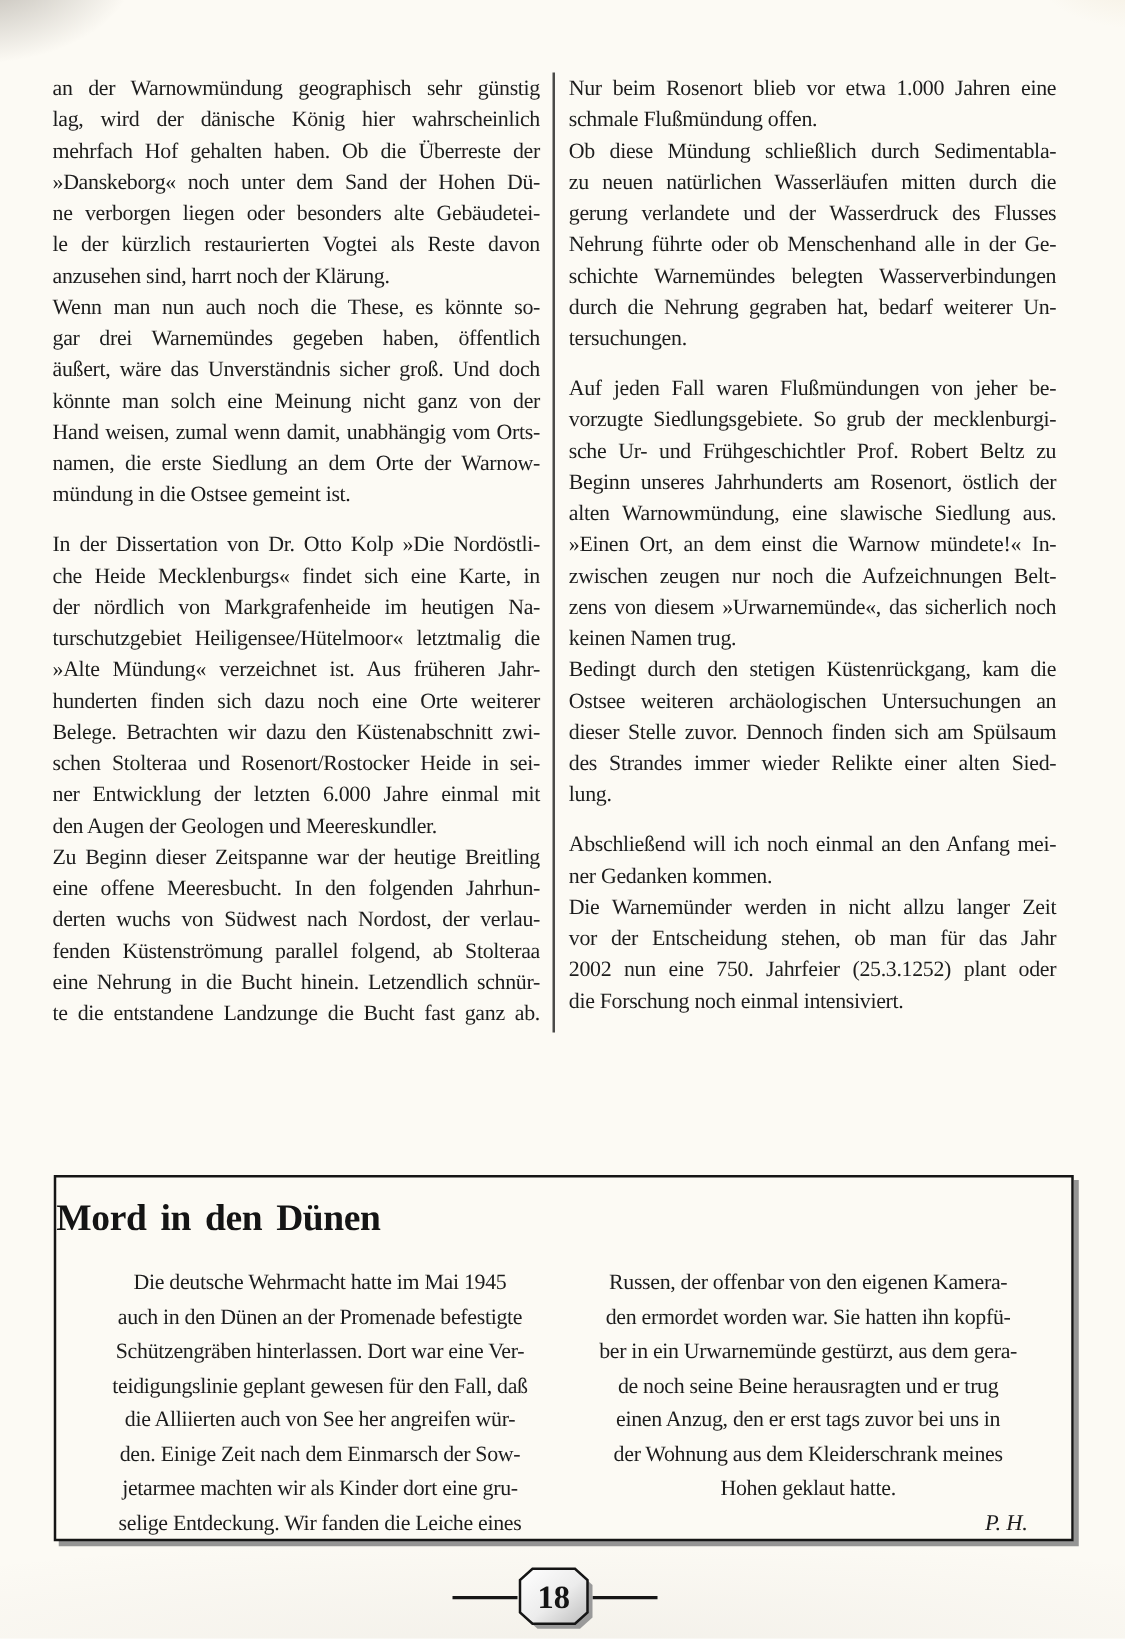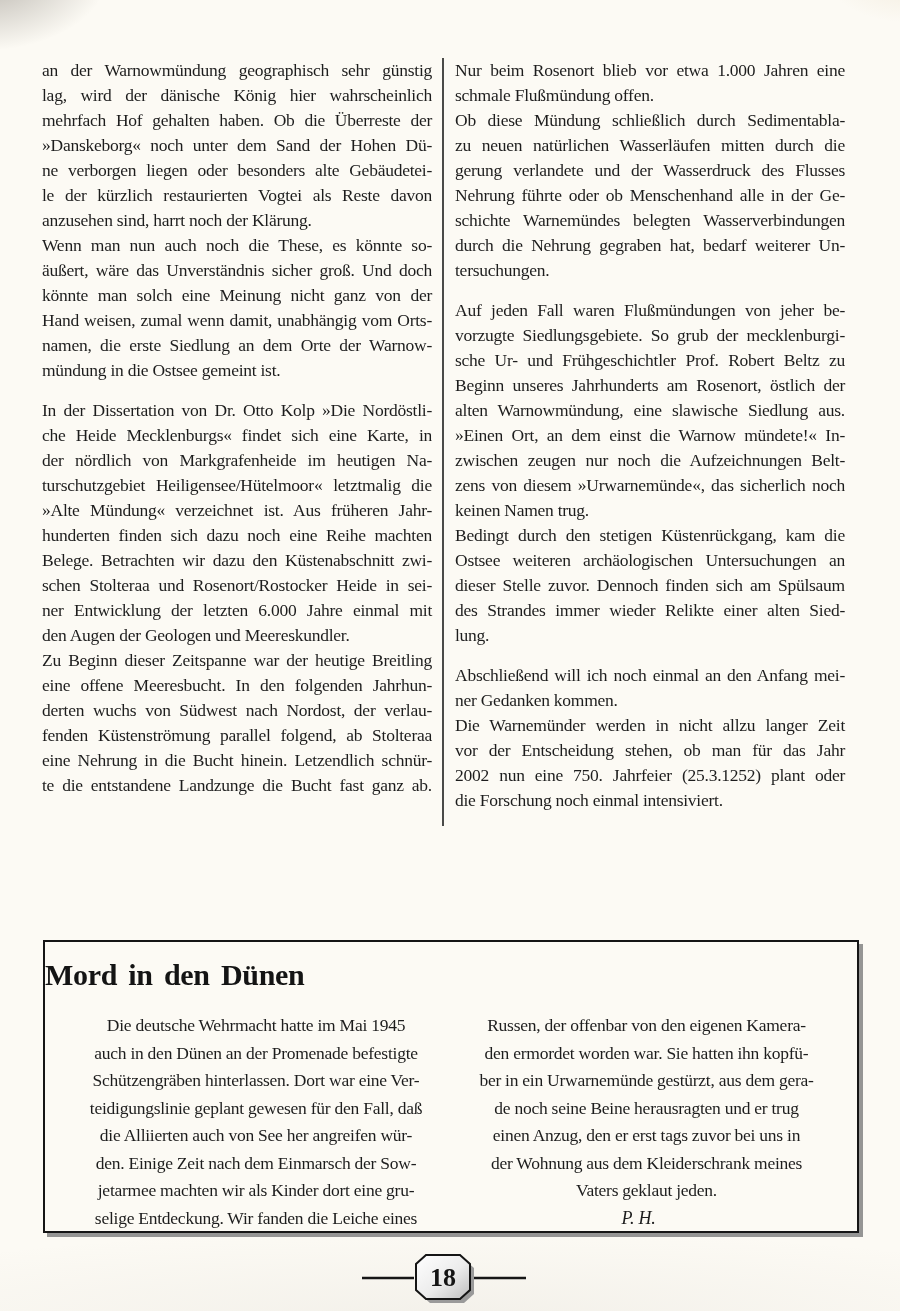--- a/index.html
+++ b/index.html
@@ -40,53 +40,54 @@
     text-align:left;
     font-size:30px;font-weight:bold;letter-spacing:-0.3px;
     word-spacing:4px;
     color:#141414;
   }
   .story-col{position:absolute;top:70px;width:378px;font-size:17.5px;letter-spacing:-0.25px;}
   .story-col-left{left:22px;}
   .story-col-right{left:410px;width:383px;}
   .boxline{line-height:27.5px;height:27.5px;text-align:center;white-space:nowrap;}
   .signature{
-    text-align:center;font-style:italic;font-size:18px;
+    text-align:right;font-style:italic;font-size:18px;
     line-height:27.5px;padding-right:16px;
   }
   .footer{position:absolute;left:334px;top:1250px;width:220px;height:56px;}
 </style>
 </head>
 <body>
 
 <div class="page" style="color: rgb(29, 29, 29);">
 
   <div class="col col-left">
       <div class="block">
         <div class="line">an der Warnowmündung geographisch sehr günstig</div>
         <div class="line">lag, wird der dänische König hier wahrscheinlich</div>
         <div class="line">mehrfach Hof gehalten haben. Ob die Überreste der</div>
         <div class="line">»Danskeborg« noch unter dem Sand der Hohen Dü-</div>
         <div class="line">ne verborgen liegen oder besonders alte Gebäudetei-</div>
         <div class="line">le der kürzlich restaurierten Vogtei als Reste davon</div>
         <div class="line pe">anzusehen sind, harrt noch der Klärung.</div>
         <div class="line">Wenn man nun auch noch die These, es könnte so-</div>
+        <div class="line">gar drei Warnemündes gegeben haben, öffentlich</div>
         <div class="line">äußert, wäre das Unverständnis sicher groß. Und doch</div>
         <div class="line">könnte man solch eine Meinung nicht ganz von der</div>
         <div class="line">Hand weisen, zumal wenn damit, unabhängig vom Orts-</div>
         <div class="line">namen, die erste Siedlung an dem Orte der Warnow-</div>
         <div class="line pe">mündung in die Ostsee gemeint ist.</div>
       </div>
       <div class="block">
         <div class="line">In der Dissertation von Dr. Otto Kolp »Die Nordöstli-</div>
         <div class="line">che Heide Mecklenburgs« findet sich eine Karte, in</div>
         <div class="line">der nördlich von Markgrafenheide im heutigen Na-</div>
         <div class="line">turschutzgebiet Heiligensee/Hütelmoor« letztmalig die</div>
         <div class="line">»Alte Mündung« verzeichnet ist. Aus früheren Jahr-</div>
-        <div class="line">hunderten finden sich dazu noch eine Reihe machten</div>
+        <div class="line">hunderten finden sich dazu noch eine Orte weiterer</div>
         <div class="line">Belege. Betrachten wir dazu den Küstenabschnitt zwi-</div>
         <div class="line">schen Stolteraa und Rosenort/Rostocker Heide in sei-</div>
         <div class="line">ner Entwicklung der letzten 6.000 Jahre einmal mit</div>
         <div class="line pe">den Augen der Geologen und Meereskundler.</div>
         <div class="line">Zu Beginn dieser Zeitspanne war der heutige Breitling</div>
         <div class="line">eine offene Meeresbucht. In den folgenden Jahrhun-</div>
         <div class="line">derten wuchs von Südwest nach Nordost, der verlau-</div>
         <div class="line">fenden Küstenströmung parallel folgend, ab Stolteraa</div>
         <div class="line">eine Nehrung in die Bucht hinein. Letzendlich schnür-</div>
         <div class="line">te die entstandene Landzunge die Bucht fast ganz ab.</div>
@@ -146,21 +147,21 @@
         <div class="boxline">selige Entdeckung. Wir fanden die Leiche eines</div>
       </div>
     <div class="story-col story-col-right">
       <div>
           <div class="boxline">Russen, der offenbar von den eigenen Kamera-</div>
           <div class="boxline">den ermordet worden war. Sie hatten ihn kopfü-</div>
           <div class="boxline">ber in ein Urwarnemünde gestürzt, aus dem gera-</div>
           <div class="boxline">de noch seine Beine herausragten und er trug</div>
           <div class="boxline">einen Anzug, den er erst tags zuvor bei uns in</div>
           <div class="boxline">der Wohnung aus dem Kleiderschrank meines</div>
-          <div class="boxline">Vaters geklaut jeden.</div>
+          <div class="boxline">Hohen geklaut hatte.</div>
         </div>
       <div class="signature">P. H.</div>
     </div>
   </div>
 
   <div class="footer">
     <svg width="220" height="56" viewBox="0 0 220 56">
       <defs>
         <linearGradient id="badgeGrad" x1="0" y1="0" x2="1" y2="1">
           <stop offset="0" stop-color="#ffffff"></stop>

